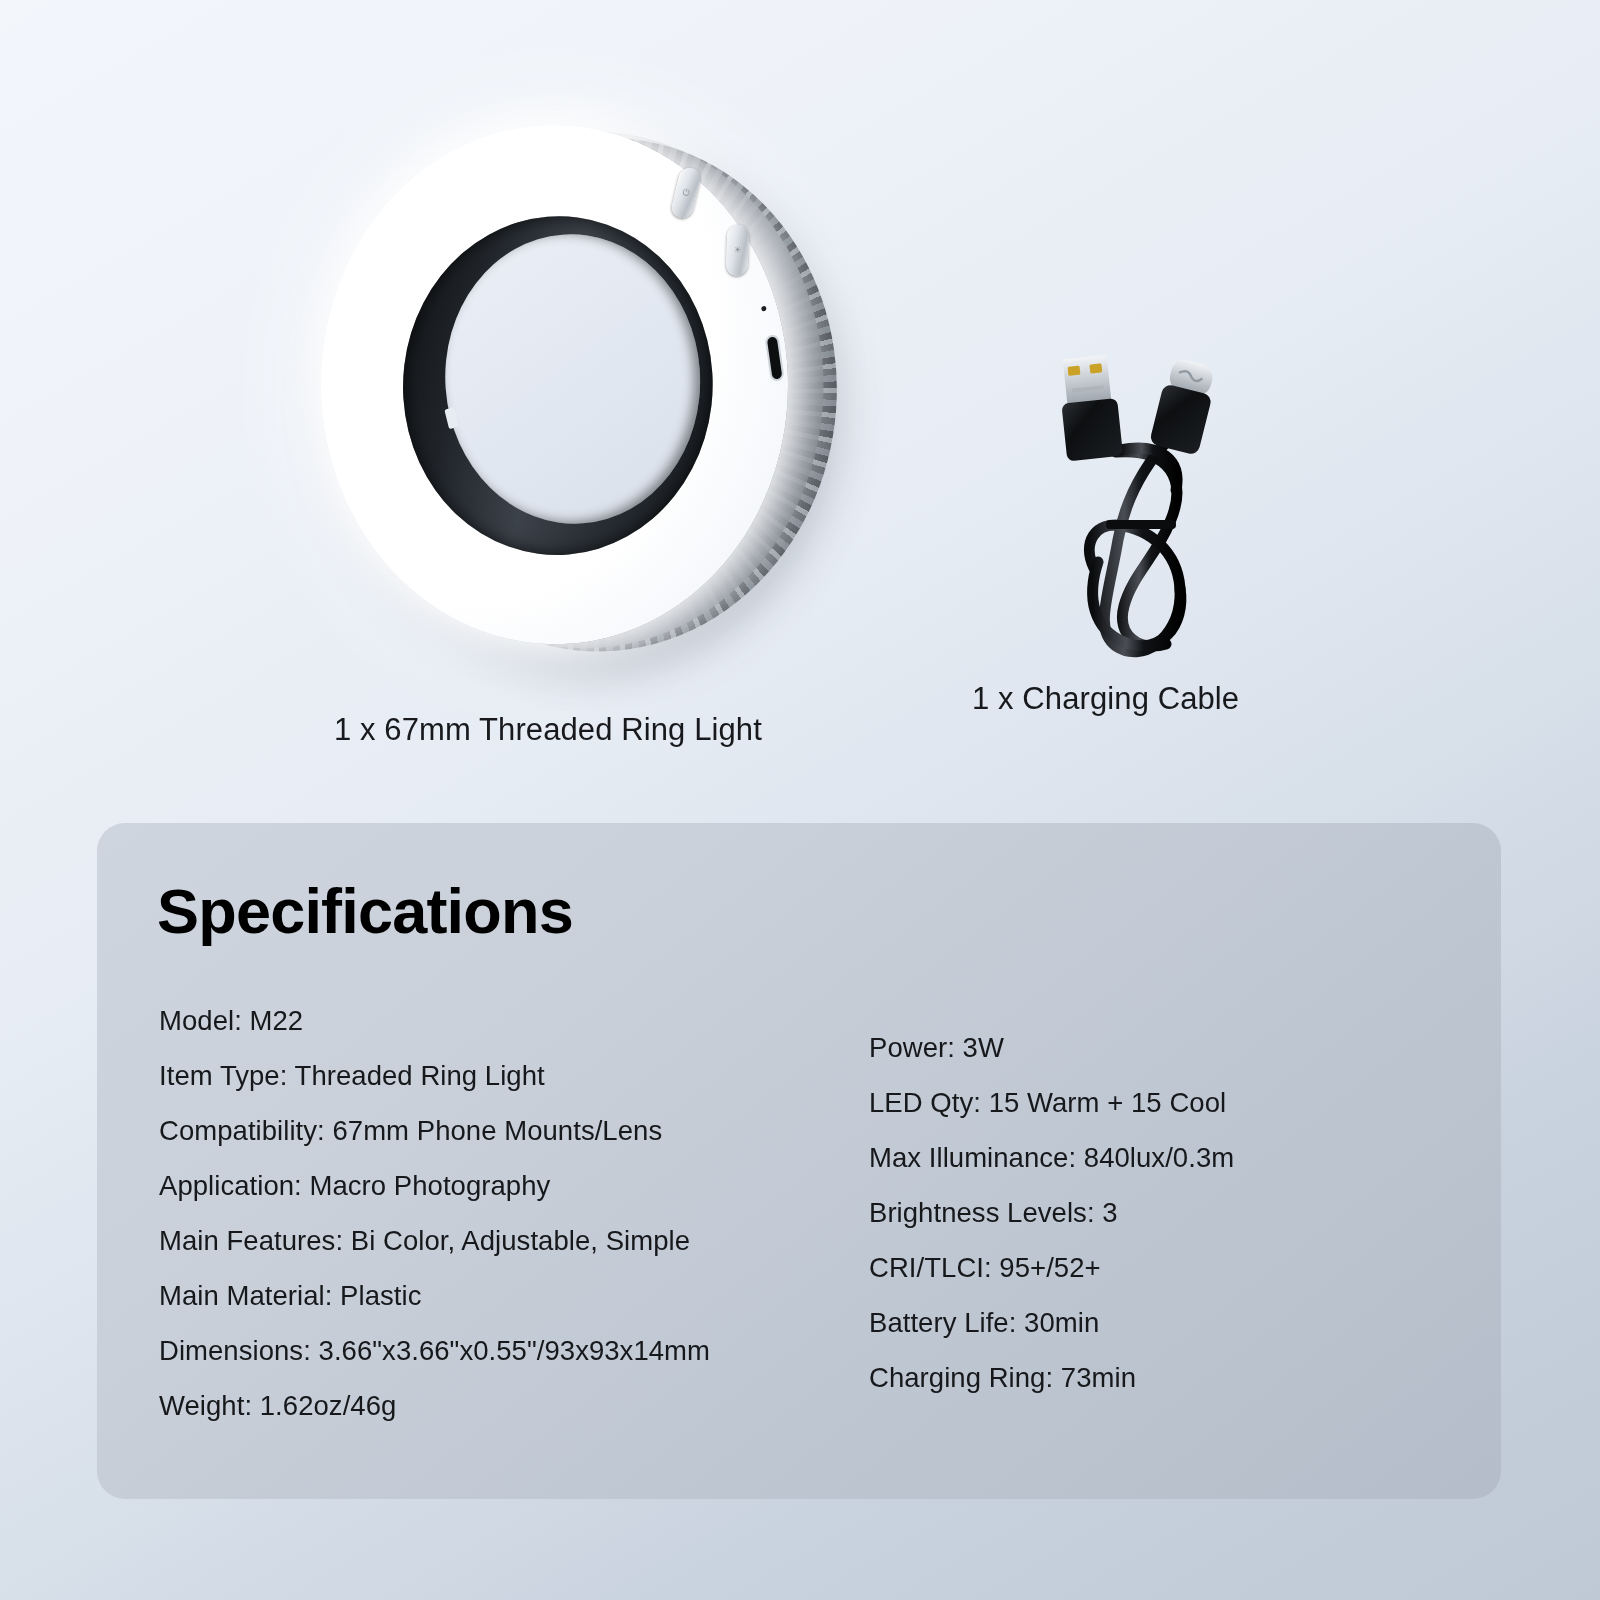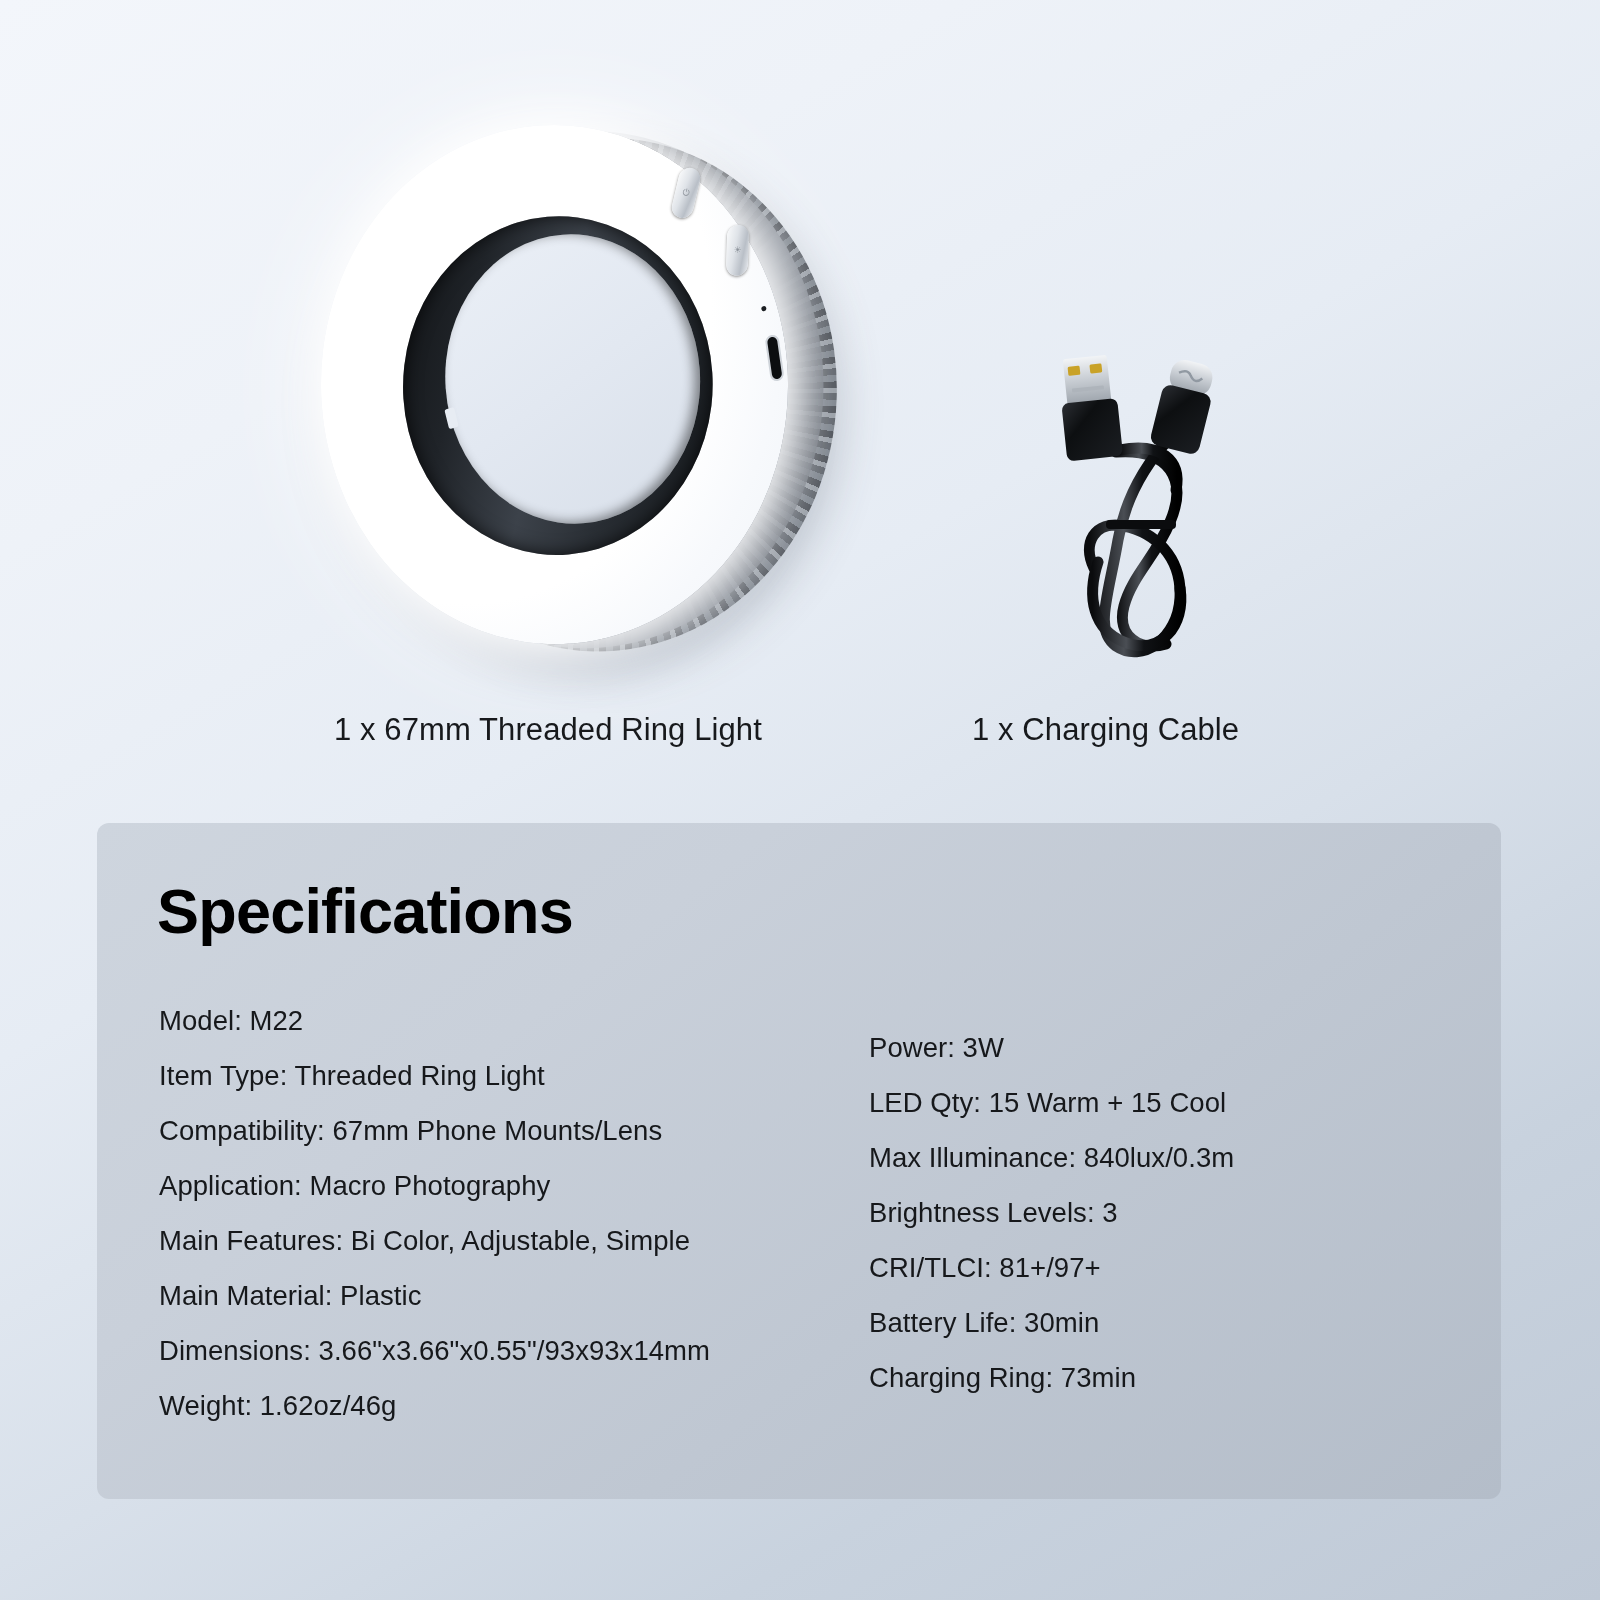--- a/index.html
+++ b/index.html
@@ -204,30 +204,30 @@
 
   
   .caption {
     position: absolute;
     font-size: 31px;
     color: #17191c;
     white-space: nowrap;
     letter-spacing: 0.1px;
   }
   .caption-ring  { left: 334px; top: 712px; }
-  .caption-cable { left: 972px; top: 712px; }
+  .caption-cable { left: 972px; top: 681px; }
 
   
   .spec-panel {
     position: absolute;
     left: 97px;
     top: 823px;
     width: 1404px;
     height: 676px;
-    border-radius: 12px;
+    border-radius: 28px;
     background: linear-gradient(142deg,
         #ced5de 0%,
         #c9d0da 30%,
         #bfc7d2 62%,
         #b4bdc9 100%);
   }
 
   .spec-title {
     position: absolute;
     left: 60px;
@@ -351,18 +351,18 @@
         <div class="spec-row">Main Features: Bi Color, Adjustable, Simple</div>
         <div class="spec-row">Main Material: Plastic</div>
         <div class="spec-row">Dimensions: 3.66"x3.66"x0.55"/93x93x14mm</div>
         <div class="spec-row">Weight: 1.62oz/46g</div>
       </div>
     <div class="spec-col spec-col-right">
         <div class="spec-row">Power: 3W</div>
         <div class="spec-row">LED Qty: 15 Warm + 15 Cool</div>
         <div class="spec-row">Max Illuminance: 840lux/0.3m</div>
         <div class="spec-row">Brightness Levels: 3</div>
-        <div class="spec-row">CRI/TLCI: 81+/97+</div>
+        <div class="spec-row">CRI/TLCI: 95+/52+</div>
         <div class="spec-row">Battery Life: 30min</div>
         <div class="spec-row">Charging Ring: 73min</div>
       </div>
   </div>
 </div>
 
 </body></html>

